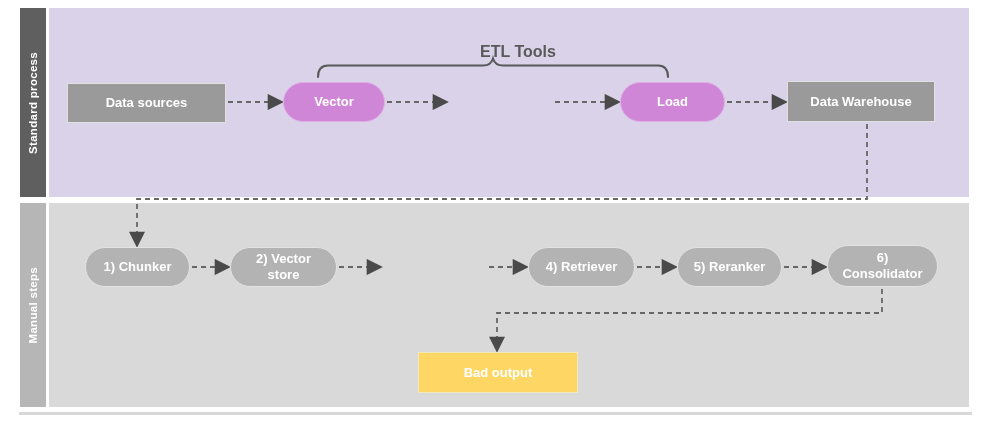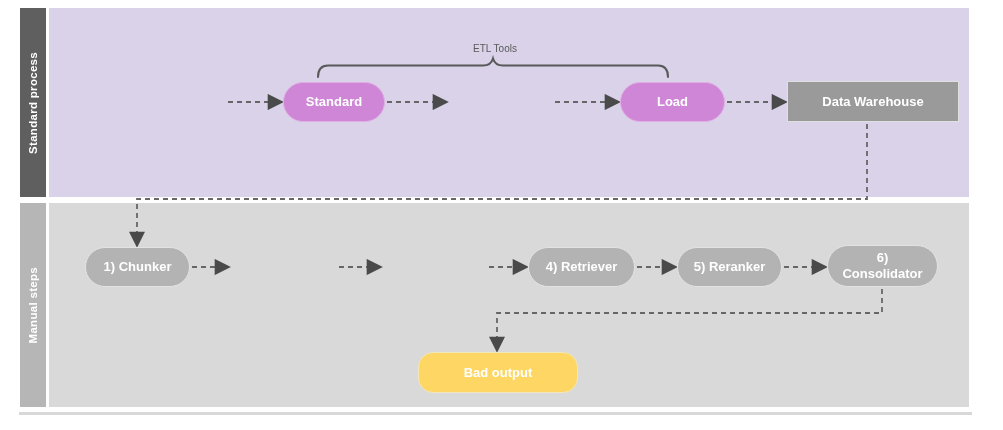--- a/index.html
+++ b/index.html
@@ -54,33 +54,33 @@
   .gray-rect { background: var(--process-box-fill, #9a9a9a); }
   .yellow    { background: var(--bad-output-fill, #fdd663); border: 1px solid #f2e6bd; }
   .pill      { border-radius: 21px; }
   .pink      { background: var(--etl-pill-fill, #cf86d6); border: 1px solid #e0aee4; }
   .gray-pill { background: var(--step-pill-fill, #b3b3b3); border: 1.5px solid #e3e3e3; }
 
   .n-data-sources   { left: 67px;  top: 83px;  width: 159px; height: 40px; }
   .n-extract        { left: 283px; top: 82px;  width: 102px; height: 40px; }
   .n-transform      { left: 448px; top: 82px;  width: 105px; height: 40px; }
   .n-load           { left: 620px; top: 82px;  width: 105px; height: 40px; }
-  .n-data-warehouse { left: 787px; top: 81px;  width: 172px; height: 41px; }
+  .n-data-warehouse { left: 787px; top: 81px;  width: 148px; height: 41px; }
   .n-chunker        { left: 85px;  top: 247px; width: 105px; height: 40px; }
   .n-vector-store   { left: 230px; top: 247px; width: 107px; height: 40px; }
   .n-rewriter       { left: 382px; top: 247px; width: 105px; height: 40px; }
   .n-retriever      { left: 528px; top: 247px; width: 107px; height: 40px; justify-content: center; }
   .n-reranker       { left: 677px; top: 247px; width: 105px; height: 40px; }
   .n-consolidator   { left: 827px; top: 245px; width: 111px; height: 42px; }
-  .n-bad-output     { left: 418px; top: 352px; width: 160px; height: 41px; border-radius: 15px; }
+  .n-bad-output     { left: 418px; top: 352px; width: 160px; height: 41px; }
 
   
   .etl-label {
-    position: absolute; left: 433px; top: 43px; width: 124px;
-    text-align: center; font-weight: normal; font-size: 10px;
+    position: absolute; left: 456px; top: 43px; width: 124px;
+    text-align: center; font-weight: bold; font-size: 16px;
     color: var(--group-label-text, #595959);
   }
 
   
   .page-divider {
     position: absolute; left: 19px; top: 412px; width: 953px; height: 3px;
     background: #d8d8d8;
   }
 </style>
 </head>
@@ -115,32 +115,39 @@
     <path class="connector" marker-end="url(#arrow)" d="M489,267 L524,267"></path>
     <path class="connector" marker-end="url(#arrow)" d="M637,267 L673,267"></path>
     <path class="connector" marker-end="url(#arrow)" d="M784,267 L823,267"></path>
     <path class="connector" marker-end="url(#arrow)" d="M882,289 L882,313 L497,313 L497,348"></path>
 
     <path class="bracket" d="M318,77 Q318,65.5 328,65.5 L483,65.5 Q491,65.5 493,58.5 Q495,65.5 503,65.5 L658,65.5 Q668,65.5 668,77"></path>
   </svg>
 
   <div class="etl-label">ETL Tools</div>
 
+  <div class="node rect gray-rect n-data-sources">
+    <span>Data sources</span>
+  </div>
   <div class="node pill pink n-extract">
-    <span>Standard</span>
+    <span>Vector</span>
   </div>
   <div class="node pill pink n-load">
     <span>Load</span>
   </div>
   <div class="node rect gray-rect n-data-warehouse">
     <span>Data Warehouse</span>
   </div>
 
   <div class="node pill gray-pill n-chunker">
     <span>1) Chunker</span>
+  </div>
+  <div class="node pill gray-pill n-vector-store">
+    <span>2) Vector
+store</span>
   </div>
   <div class="node pill gray-pill n-retriever">
     <span>4) Retriever</span>
   </div>
   <div class="node pill gray-pill n-reranker">
     <span>5) Reranker</span>
   </div>
   <div class="node pill gray-pill n-consolidator">
     <span>6)
 Consolidator</span>

